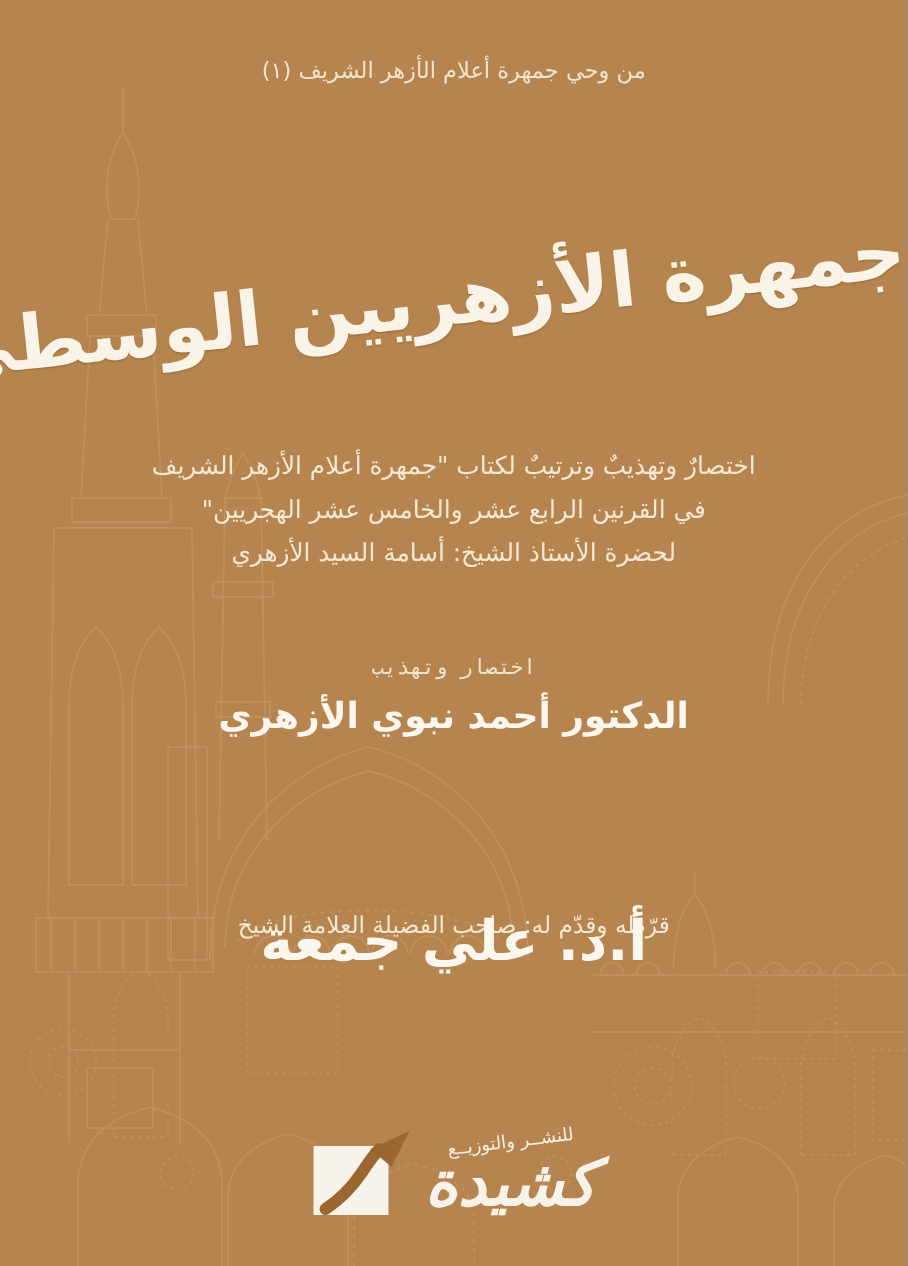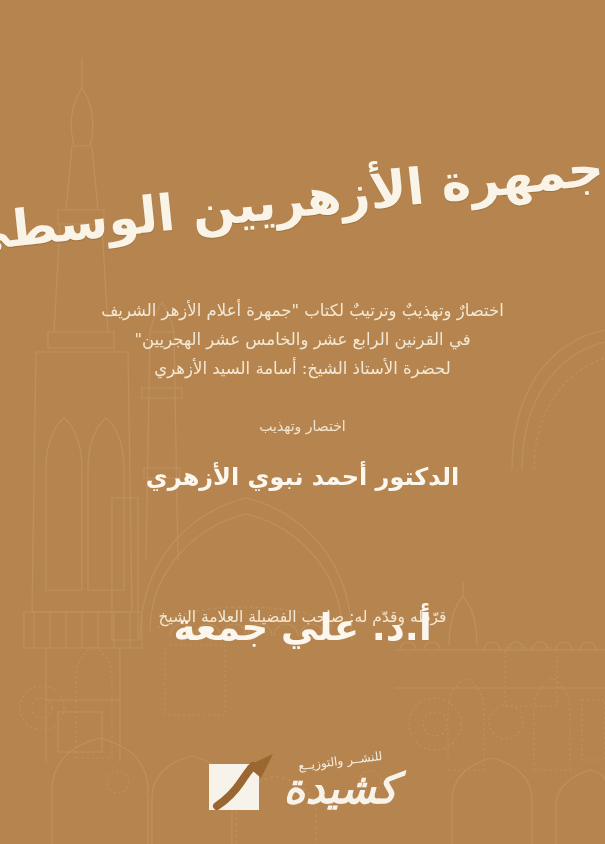--- a/index.html
+++ b/index.html
@@ -18,21 +18,21 @@
     opacity:.5;pointer-events:none;
   }
   .abs{position:absolute;left:0;right:0;text-align:center;}
   .series-note{top:38px;font-size:15px;letter-spacing:.3px;color:#f0e4cd;}
   .title{
     top:152px;margin:0;font-size:50px;font-weight:bold;color:#f9f4e7;
     transform:rotate(-6deg);line-height:1.9;text-shadow:0 1px 1px rgba(120,80,35,.35);
     white-space:nowrap;
   }
   .subtitle{top:296px;font-size:16.5px;line-height:29px;color:#f3e8d4;}
-  .editor-role{top:418px;font-size:14px;color:#f0e4cd;}
+  .editor-role{top:437px;font-size:14px;color:#f0e4cd;font-family:Liberation Mono, monospace;}
   .editor-name{top:463px;font-size:24px;font-weight:bold;color:#fbf7ee;}
   .endorse-intro{top:608px;font-size:15.5px;color:#f3e8d4;}
   .endorser-name{top:606px;font-size:37px;font-weight:bold;color:#fbf7ee;}
   .endorser-title{top:666px;font-size:15px;color:#f0e4cd;}
   .publisher{
     position:absolute;top:748px;left:0;right:0;
     display:flex;justify-content:center;align-items:flex-start;gap:4px;
   }
   .pub-text{display:flex;flex-direction:column;align-items:center;margin-top:6px;}
   .pub-tagline{font-size:12px;letter-spacing:1px;transform:rotate(-7deg);margin-bottom:-2px;color:#f5efe1;}
@@ -102,20 +102,21 @@
       <rect x="582" y="700" width="23" height="60" stroke-dasharray="2 3"></rect>
 
       <path d="M52 844 L52 790 C52 762 70 746 100 738 C130 746 148 762 148 790 L148 844"></path>
       <path d="M152 844 L152 798 C152 776 168 762 192 756 C216 762 232 776 232 798 L232 844"></path>
       <path d="M452 844 L452 800 C452 778 468 764 492 758 C516 764 532 778 532 800 L532 844"></path>
       <path d="M556 844 L556 806 C556 788 570 776 590 770 C600 773 605 776 605 780"></path>
       <path d="M236 844 L236 812 C236 794 252 782 276 776 C300 782 316 794 316 812 L316 844" stroke-dasharray="3 3"></path>
     </g>
   </svg>
 
+  <div class="abs series-note">من وحي جمهرة أعلام الأزهر الشريف (١)</div>
 
   <h1 class="abs title">جمهرة الأزهريين الوسطى</h1>
 
   <div class="abs subtitle">
     <div>اختصارٌ وتهذيبٌ وترتيبٌ لكتاب "جمهرة أعلام الأزهر الشريف</div>
     <div>في القرنين الرابع عشر والخامس عشر الهجريين"</div>
     <div>لحضرة الأستاذ الشيخ: أسامة السيد الأزهري</div>
   </div>
 
   <div class="abs editor-role">اختصار وتهذيب</div>

